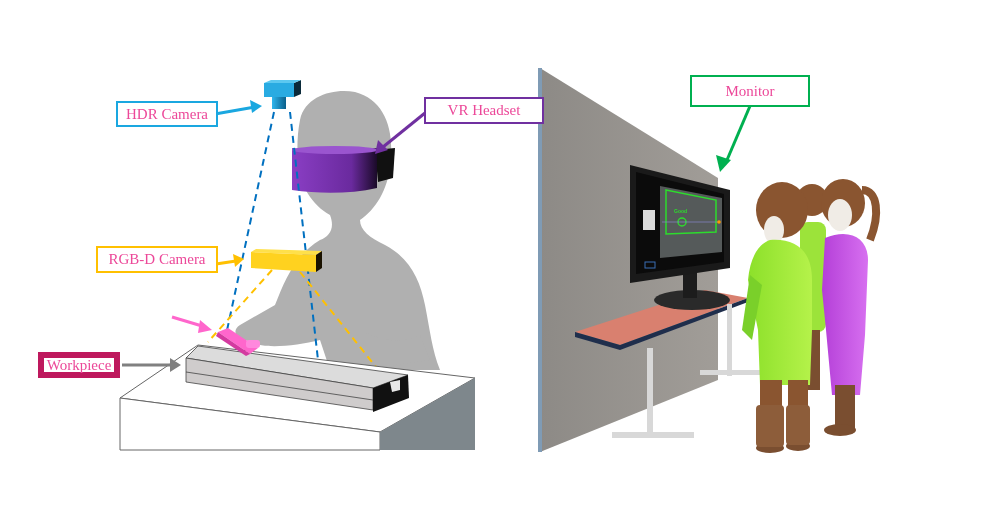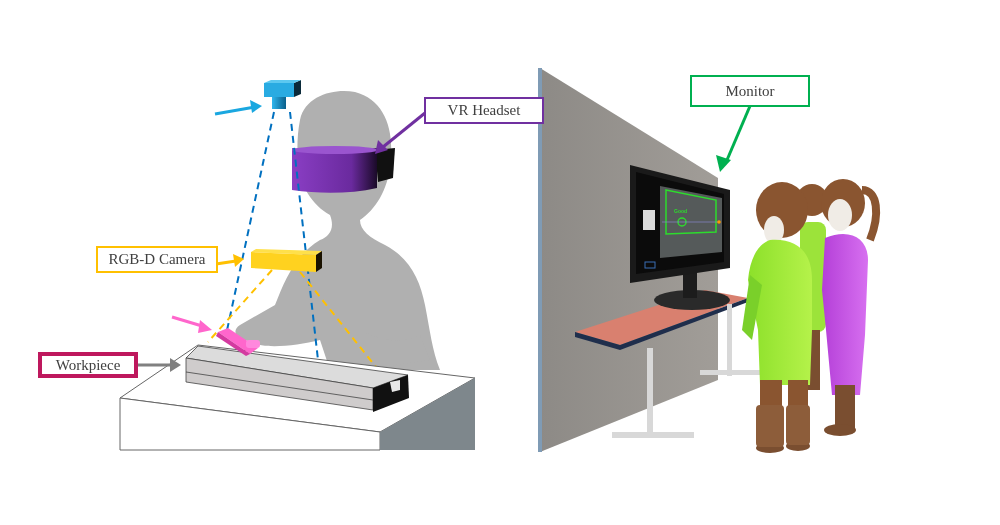--- a/index.html
+++ b/index.html
@@ -1,19 +1,19 @@
 <!DOCTYPE html>
 <html><head>
 <meta charset="utf-8">
 <style>
   html, body { margin:0; padding:0; background:#ffffff; }
   body { width:1000px; height:525px; position:relative; overflow:hidden; font-family:"Liberation Serif", serif; }
   .stage { position:absolute; left:0; top:0; width:1000px; height:525px; }
   .label {
-    position:absolute; background:#fff; font-size:15px; color:#404040;
+    position:absolute; background:#fff; font-size:15px; color:#ec4899;
     display:flex; align-items:center; justify-content:center; box-sizing:border-box;
     white-space:nowrap;
   }
   svg { position:absolute; left:0; top:0; }
 </style>
 </head>
 <body>
 
 <div class="stage">
 
@@ -175,25 +175,26 @@
       <rect x="786" y="405" width="24" height="40" rx="4" fill="#8d5d3a"></rect>
     </g>
   </g>
 
   <g>
     <line x1="750" y1="106" x2="727" y2="160" stroke="#00b050" stroke-width="3"></line>
     <polygon points="720,172 716,155 731,160" fill="#00b050"></polygon>
   </g>
 </svg>
 
+<div class="label" style="left:116px;top:101px;width:102px;height:26px;border:2px solid #1aa7e0;">HDR Camera</div>
 
 <div class="label" style="left:424px;top:97px;width:120px;height:27px;border:2px solid #7030a0;">VR Headset</div>
 
 <div class="label" style="left:96px;top:246px;width:122px;height:27px;border:2px solid #ffc000;">RGB-D Camera</div>
 
 
-<div class="label" style="left:38px;top:352px;width:100px;height:26px;border:4px solid #be185d;">Workpiece</div>
+<div class="label" style="left:38px;top:352px;width:82px;height:26px;border:6px solid #be185d;">Workpiece</div>
 
 <div class="label" style="left:690px;top:75px;width:120px;height:32px;border:2px solid #00b050;">Monitor</div>
 
 <div style="position:absolute;left:674px;top:208px;font-family:'Liberation Sans',sans-serif;font-size:5px;color:#2ddc2d;font-weight:bold;">Good</div>
 
 </div>
 
 </body></html>

